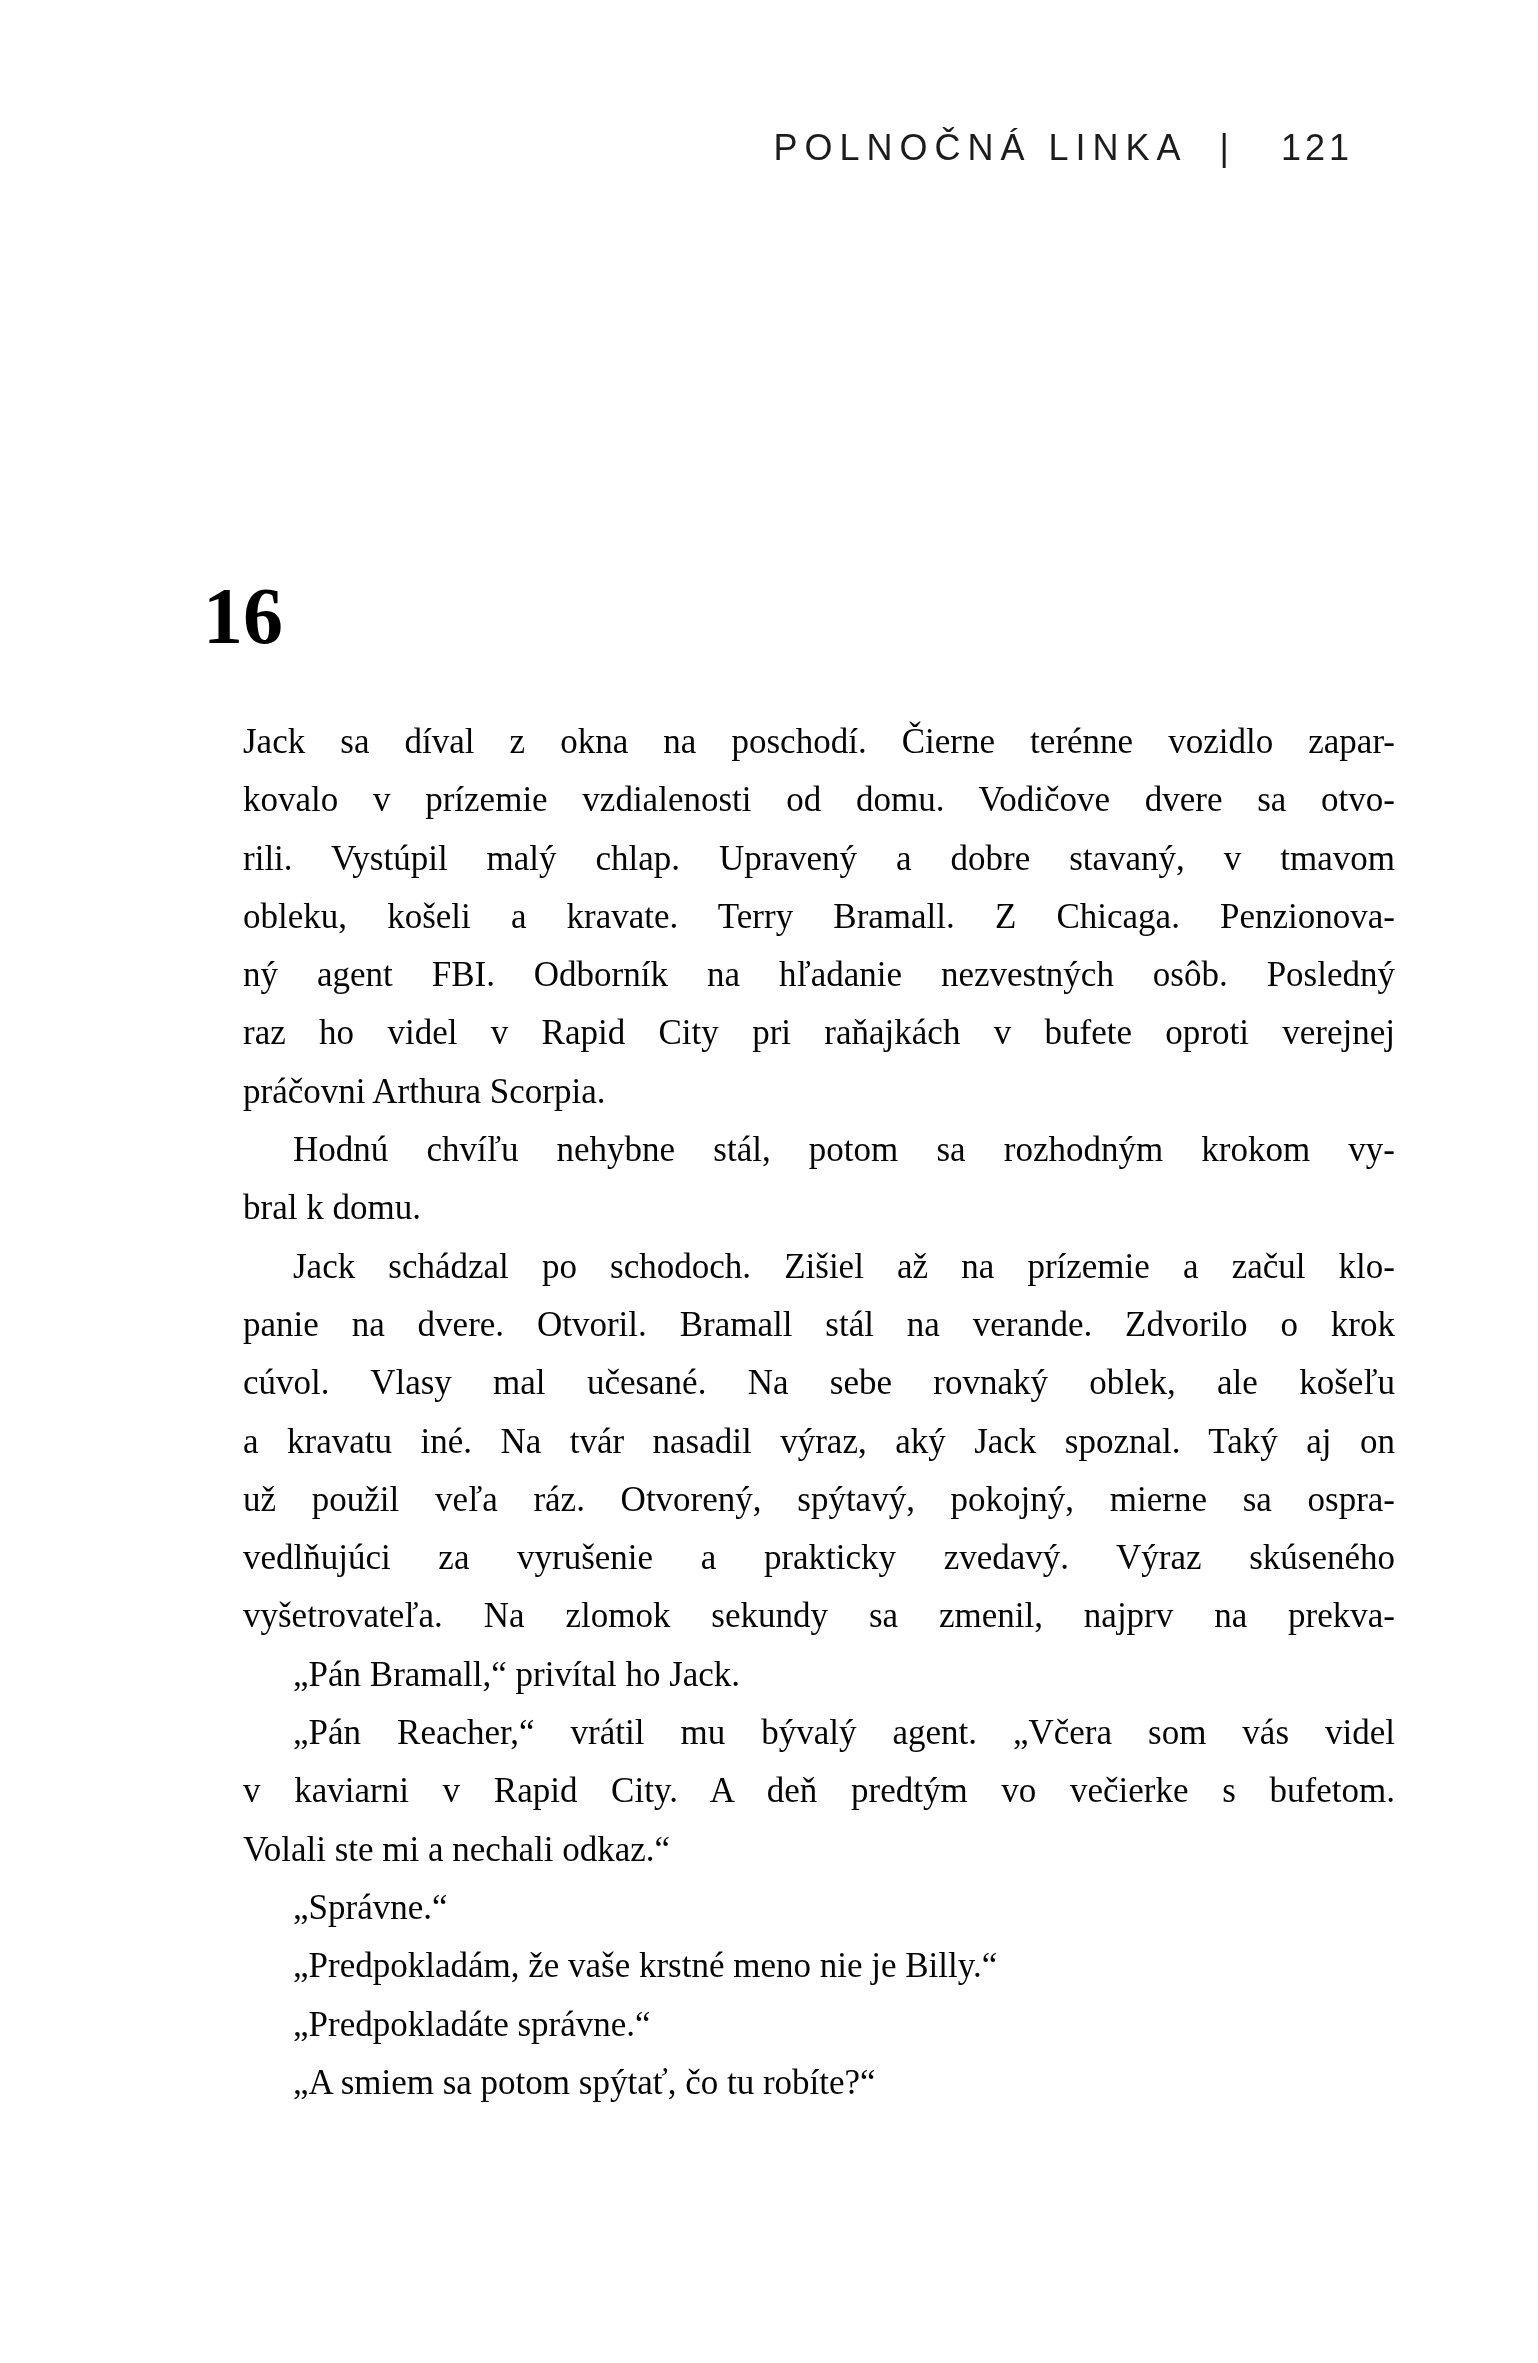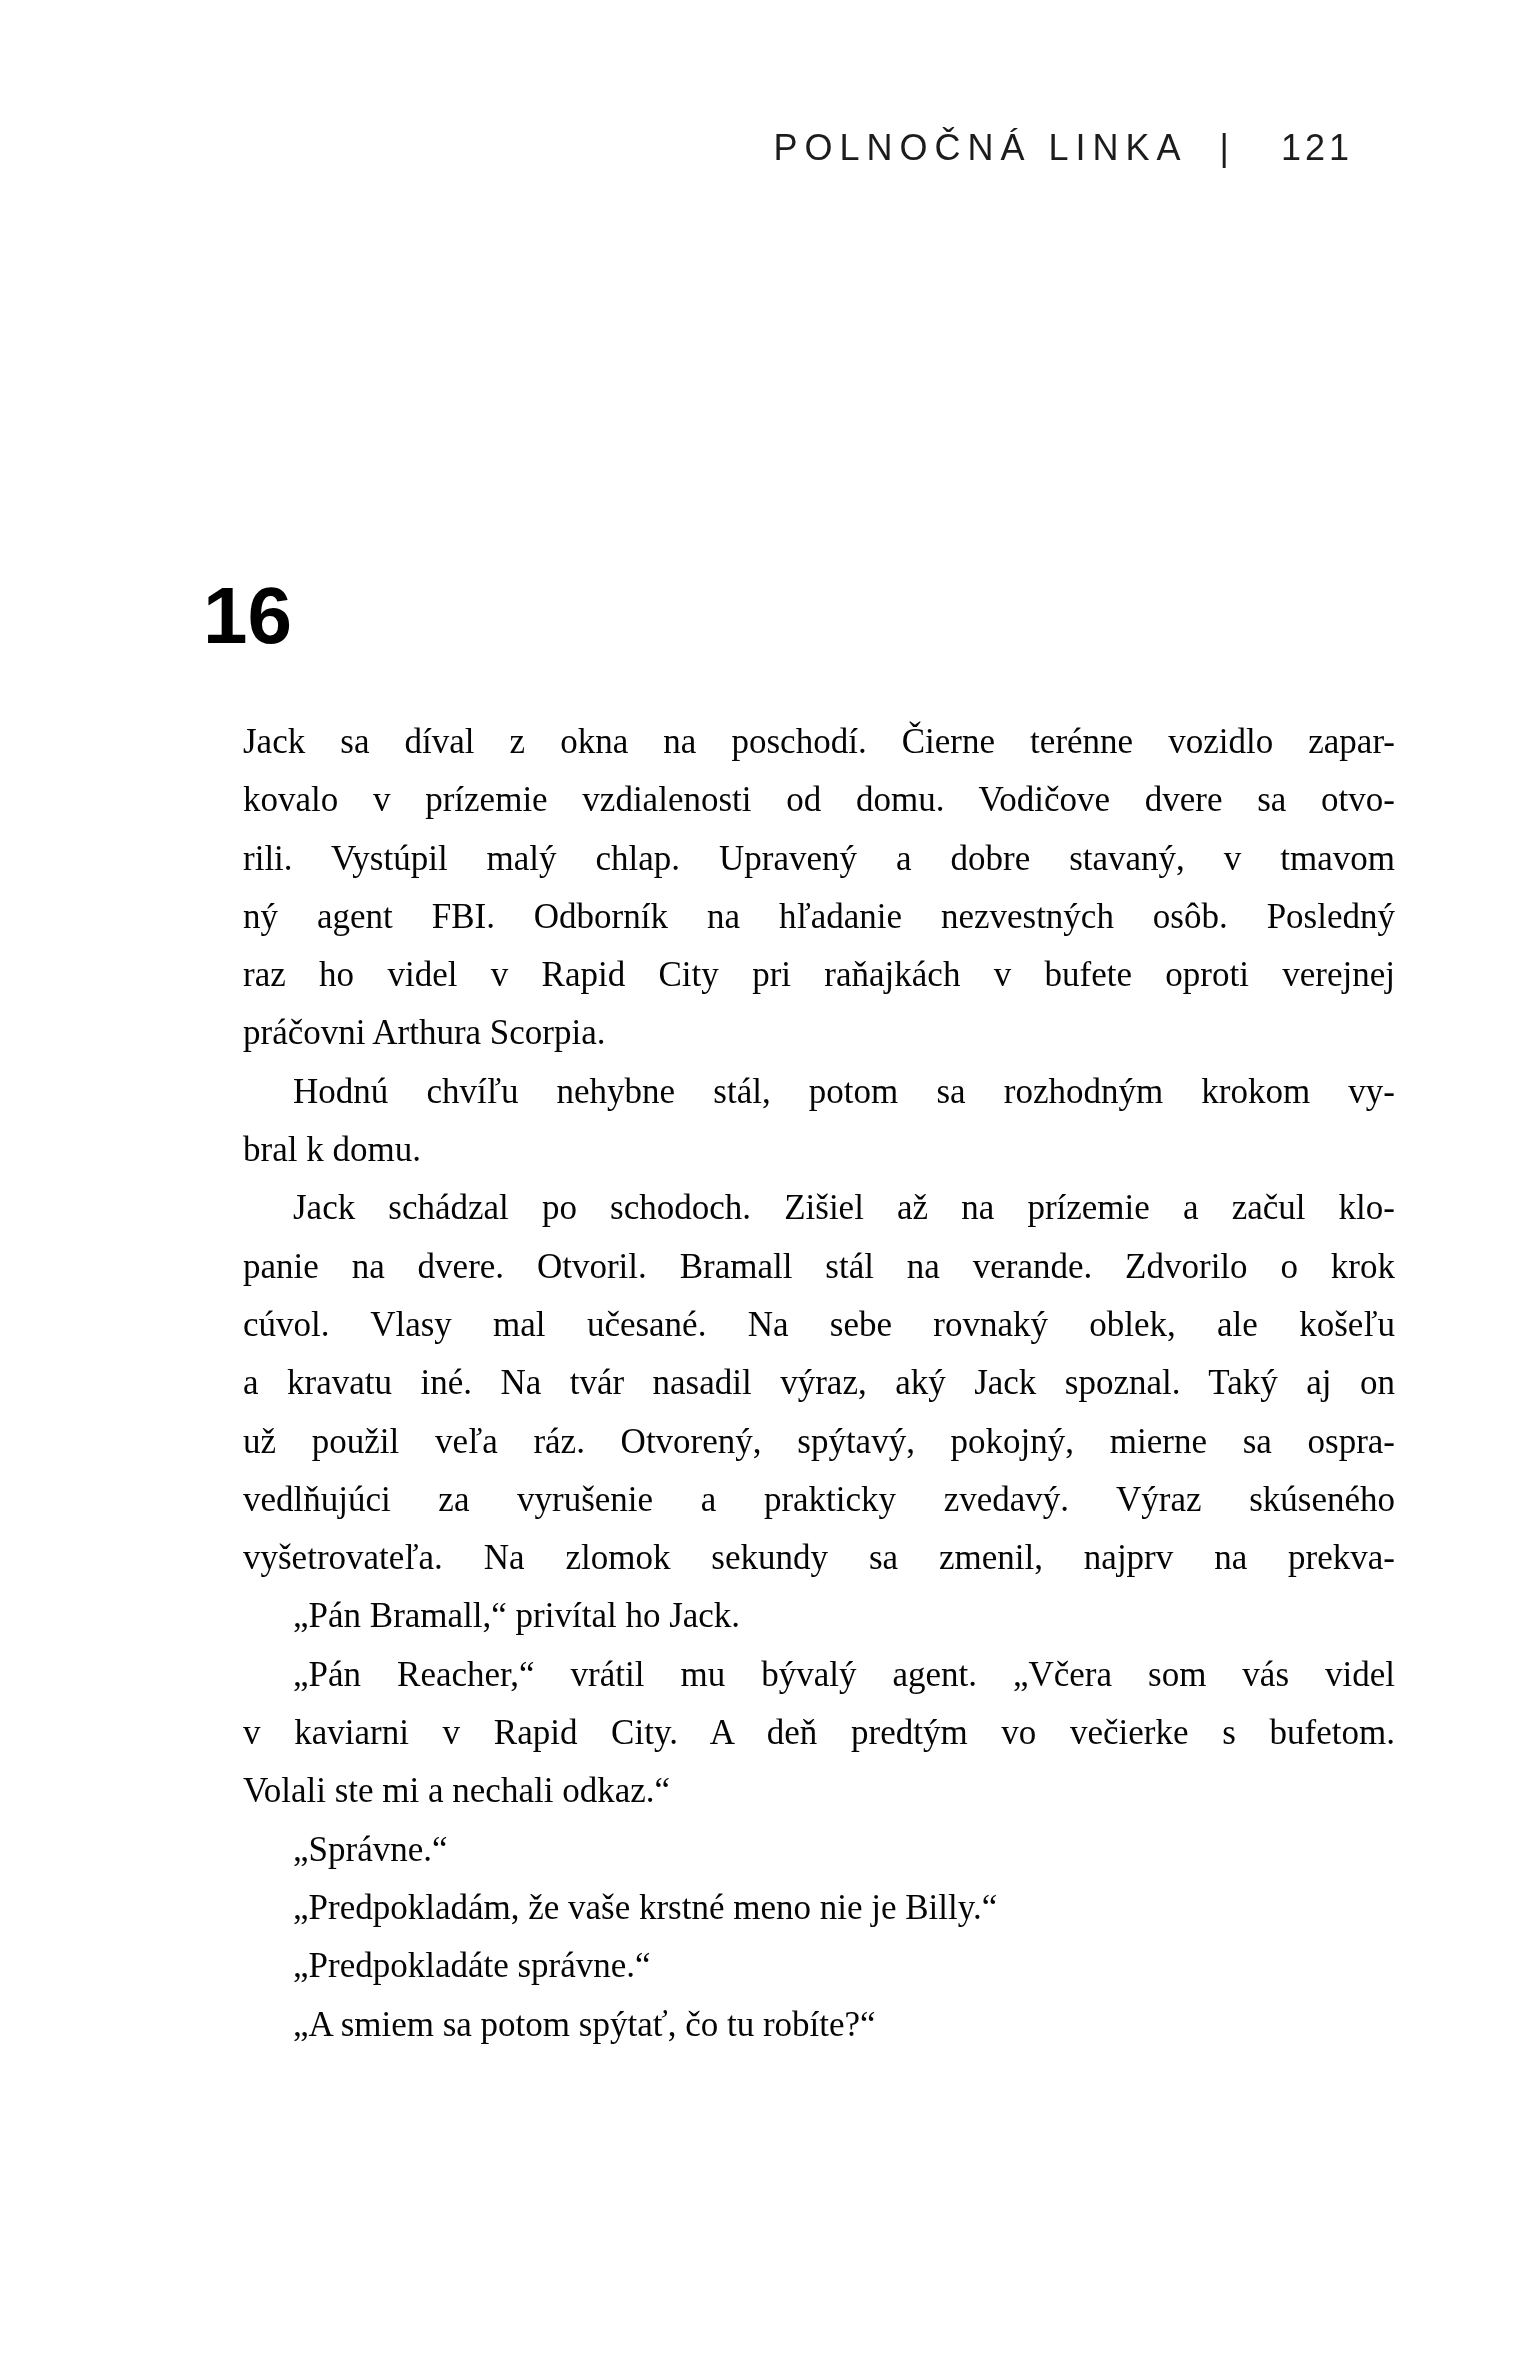--- a/index.html
+++ b/index.html
@@ -36,21 +36,21 @@
     font-weight: 300;
   }
   .running-header .page-number {
     letter-spacing: 4px;
   }
   .chapter-number {
     position: absolute;
     top: 576px;
     left: 203px;
     margin: 0;
-    font-family: Liberation Sans, sans-serif;
+    font-family: Liberation Serif, serif;
     font-weight: bold;
     font-size: 80px;
     line-height: 1;
     color: #000000;
   }
   .body-text {
     position: absolute;
     top: 713px;
     left: 203px;
     width: 1152px;
@@ -80,20 +80,21 @@
     <span class="separator">|</span>
     <span class="page-number">121</span>
   </div>
 
   <h1 class="chapter-number">16</h1>
 
   <div class="body-text">
       <div class="line">Jack sa díval z okna na poschodí. Čierne terénne vozidlo zapar-</div>
       <div class="line">kovalo v prízemie vzdialenosti od domu. Vodičove dvere sa otvo-</div>
       <div class="line">rili. Vystúpil malý chlap. Upravený a dobre stavaný, v tmavom</div>
+      <div class="line">obleku, košeli a kravate. Terry Bramall. Z Chicaga. Penzionova-</div>
       <div class="line">ný agent FBI. Odborník na hľadanie nezvestných osôb. Posledný</div>
       <div class="line">raz ho videl v Rapid City pri raňajkách v bufete oproti verejnej</div>
       <div class="line last">práčovni Arthura Scorpia.</div>
       <div class="line indent">Hodnú chvíľu nehybne stál, potom sa rozhodným krokom vy-</div>
       <div class="line last">bral k domu.</div>
       <div class="line indent">Jack schádzal po schodoch. Zišiel až na prízemie a začul klo-</div>
       <div class="line">panie na dvere. Otvoril. Bramall stál na verande. Zdvorilo o krok</div>
       <div class="line">cúvol. Vlasy mal učesané. Na sebe rovnaký oblek, ale košeľu</div>
       <div class="line">a kravatu iné. Na tvár nasadil výraz, aký Jack spoznal. Taký aj on</div>
       <div class="line">už použil veľa ráz. Otvorený, spýtavý, pokojný, mierne sa ospra-</div>

